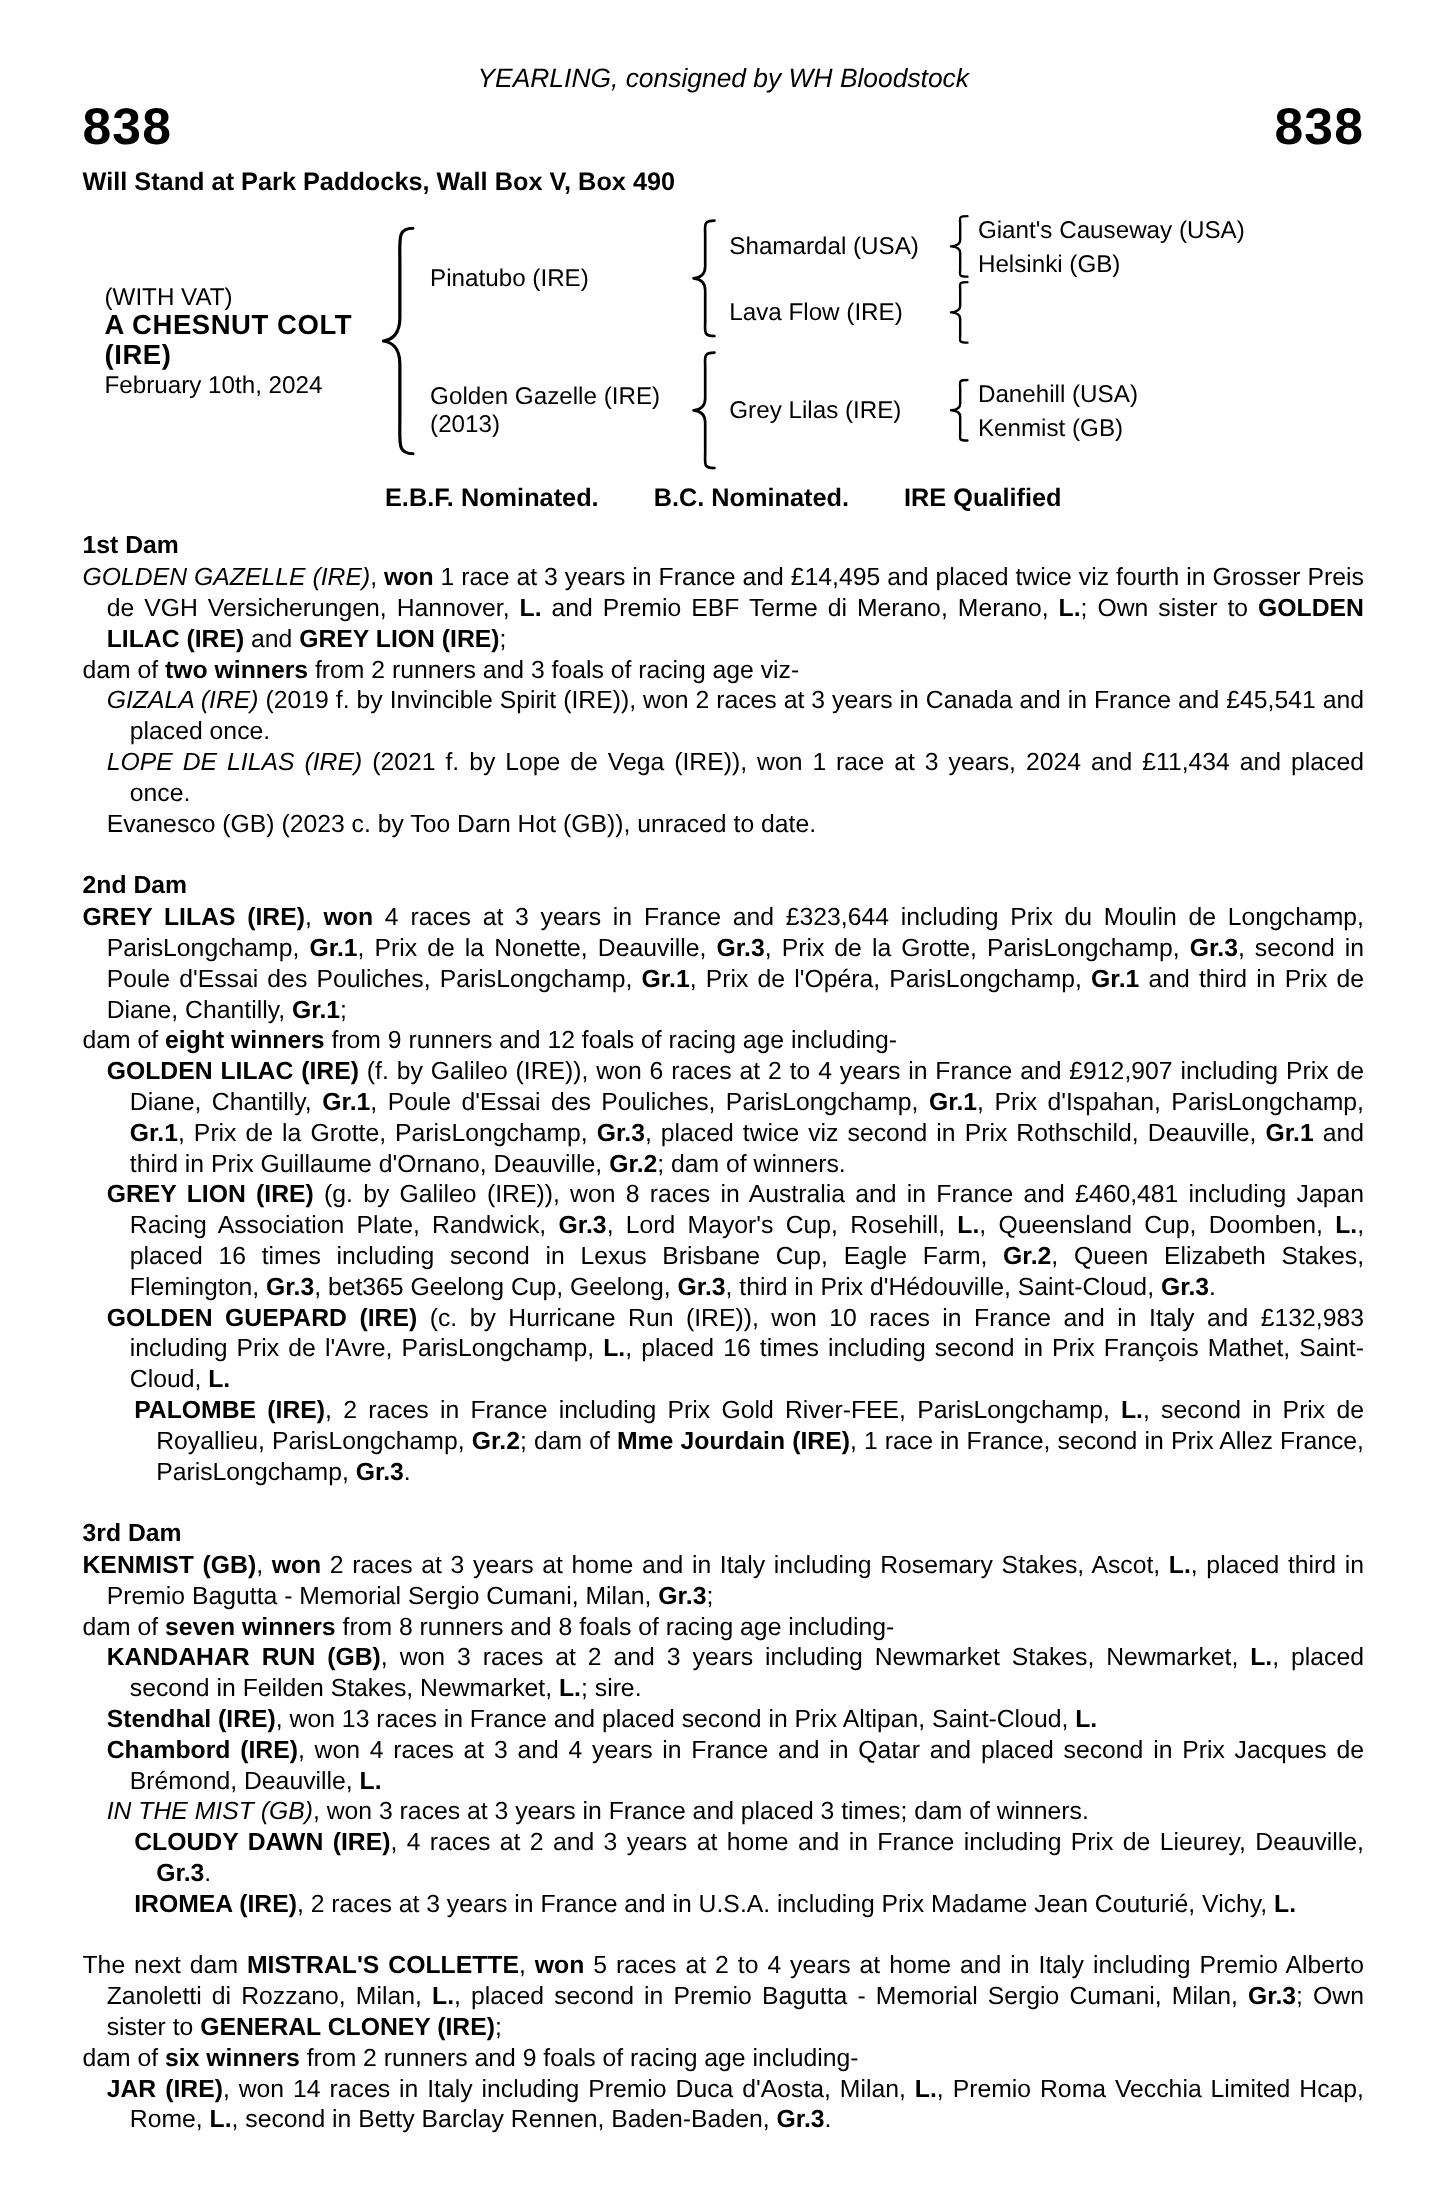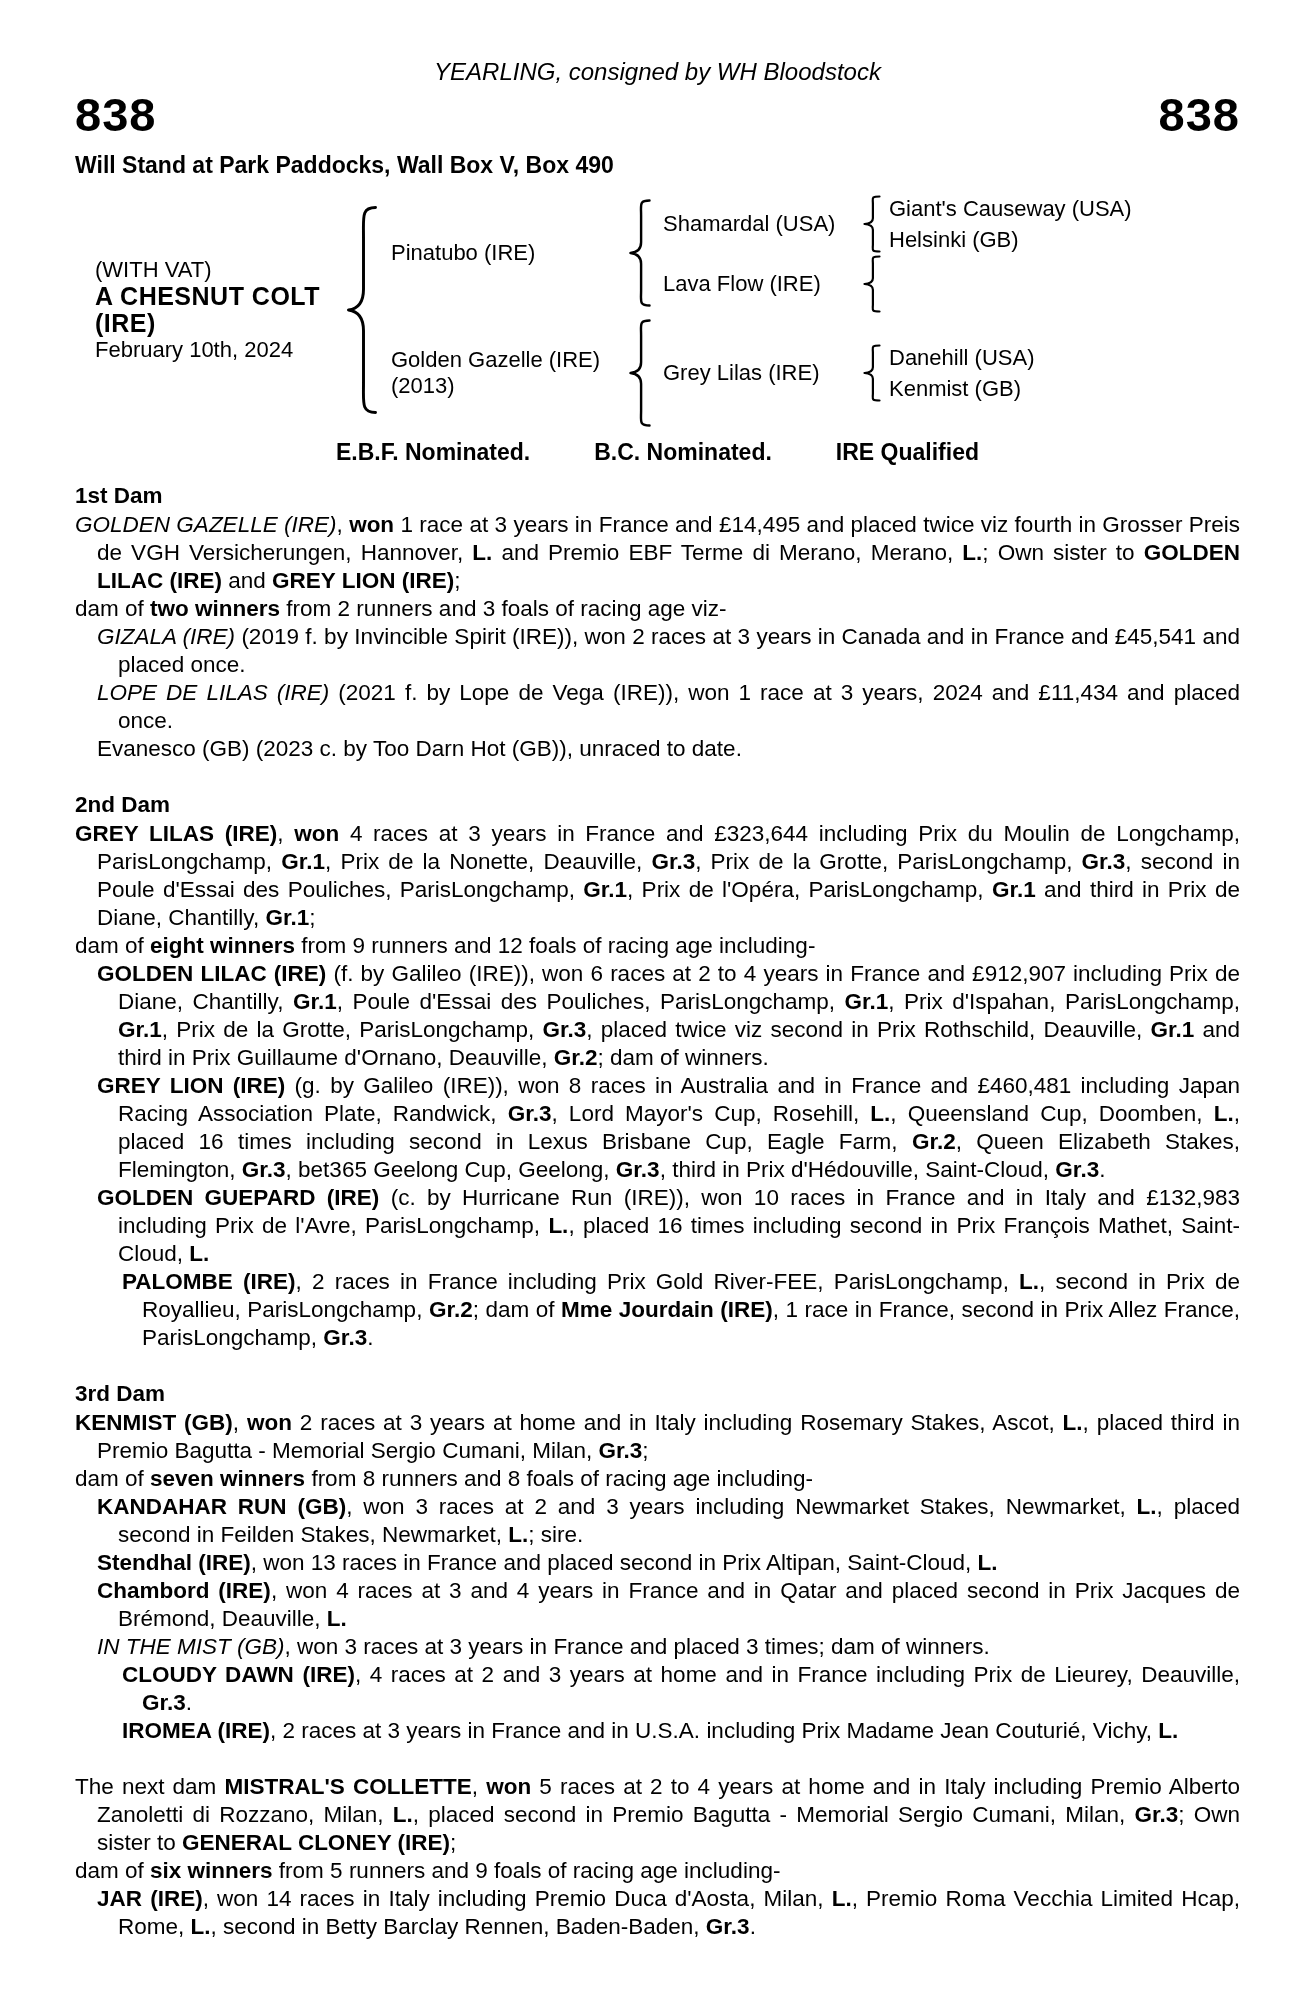--- a/index.html
+++ b/index.html
@@ -24,21 +24,21 @@
   .branch{display:flex;align-items:center;}
   .parent{width:252px;padding-left:14px;font-size:22px;line-height:26px;box-sizing:border-box;}
   .gp-stack{display:flex;flex-direction:column;}
   .gp-group{display:flex;align-items:center;}
   .gp-name{width:212px;padding-left:12px;font-size:22px;box-sizing:border-box;}
   .ggp-stack{font-size:22px;line-height:31px;padding-left:8px;}
   .brace{display:block;flex:0 0 auto;}
   .brace svg{display:block;}
 
   
-  .nominations{display:flex;justify-content:center;column-gap:64px;font-weight:bold;font-size:23px;margin-top:12px;}
+  .nominations{display:flex;justify-content:center;column-gap:50px;font-weight:bold;font-size:23px;margin-top:12px;}
 
   
   .catalog{margin-top:6px;font-size:22.5px;line-height:28px;}
   .dam-section{margin-top:28px;}
   .dam-section:first-child{margin-top:16px;}
   .dam-heading{font-weight:bold;font-size:22.5px;margin:12px 0 1px 0;}
   .para{text-align:justify;margin:0;}
   .p0{margin-left:22px;text-indent:-22px;}
   .p1{margin-left:43px;text-indent:-21px;}
   .p2{margin-left:67px;text-indent:-20px;}
@@ -165,18 +165,18 @@
         <p class="para p0"><span class="r-p">dam of </span><span class="r-b">seven winners</span><span class="r-p"> from 8 runners and 8 foals of racing age including-</span></p>
         <p class="para p1"><span class="r-b">KANDAHAR RUN (GB)</span><span class="r-p">, won 3 races at 2 and 3 years including Newmarket Stakes, Newmarket, </span><span class="r-b">L.</span><span class="r-p">, placed second in Feilden Stakes, Newmarket, </span><span class="r-b">L.</span><span class="r-p">; sire.</span></p>
         <p class="para p1"><span class="r-b">Stendhal (IRE)</span><span class="r-p">, won 13 races in France and placed second in Prix Altipan, Saint-Cloud, </span><span class="r-b">L.</span></p>
         <p class="para p1"><span class="r-b">Chambord (IRE)</span><span class="r-p">, won 4 races at 3 and 4 years in France and in Qatar and placed second in Prix Jacques de Brémond, Deauville, </span><span class="r-b">L.</span></p>
         <p class="para p1"><span class="r-i">IN THE MIST (GB)</span><span class="r-p">, won 3 races at 3 years in France and placed 3 times; dam of winners.</span></p>
         <p class="para p2"><span class="r-b">CLOUDY DAWN (IRE)</span><span class="r-p">, 4 races at 2 and 3 years at home and in France including Prix de Lieurey, Deauville, </span><span class="r-b">Gr.3</span><span class="r-p">.</span></p>
         <p class="para p2"><span class="r-b">IROMEA (IRE)</span><span class="r-p">, 2 races at 3 years in France and in U.S.A. including Prix Madame Jean Couturié, Vichy, </span><span class="r-b">L.</span></p>
       </section>
       <section class="dam-section">
         <p class="para p0"><span class="r-p">The next dam </span><span class="r-b">MISTRAL'S COLLETTE</span><span class="r-p">, </span><span class="r-b">won</span><span class="r-p"> 5 races at 2 to 4 years at home and in Italy including Premio Alberto Zanoletti di Rozzano, Milan, </span><span class="r-b">L.</span><span class="r-p">, placed second in Premio Bagutta - Memorial Sergio Cumani, Milan, </span><span class="r-b">Gr.3</span><span class="r-p">; Own sister to </span><span class="r-b">GENERAL CLONEY (IRE)</span><span class="r-p">;</span></p>
-        <p class="para p0"><span class="r-p">dam of </span><span class="r-b">six winners</span><span class="r-p"> from 5 runners and 9 foals of racing age including-</span></p>
+        <p class="para p0"><span class="r-p">dam of </span><span class="r-b">six winners</span><span class="r-p"> from 2 runners and 9 foals of racing age including-</span></p>
         <p class="para p1"><span class="r-b">JAR (IRE)</span><span class="r-p">, won 14 races in Italy including Premio Duca d'Aosta, Milan, </span><span class="r-b">L.</span><span class="r-p">, Premio Roma Vecchia Limited Hcap, Rome, </span><span class="r-b">L.</span><span class="r-p">, second in Betty Barclay Rennen, Baden-Baden, </span><span class="r-b">Gr.3</span><span class="r-p">.</span></p>
       </section>
     </div>
 
 </div>
 
 </body></html>

